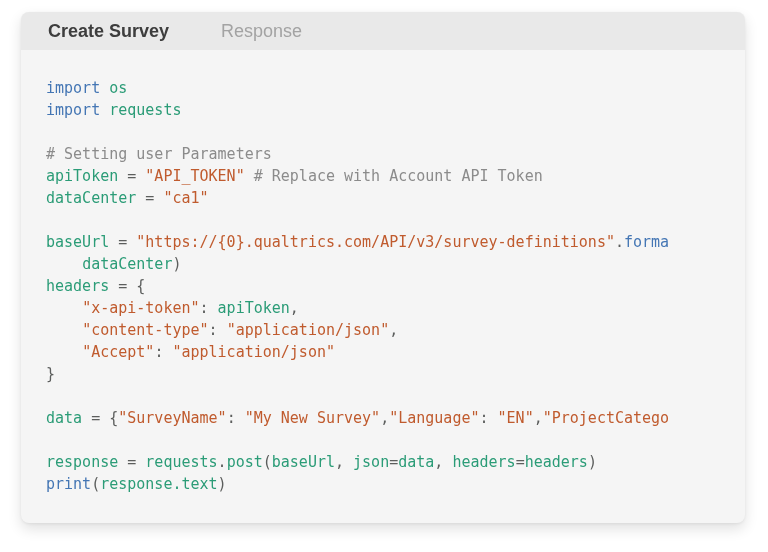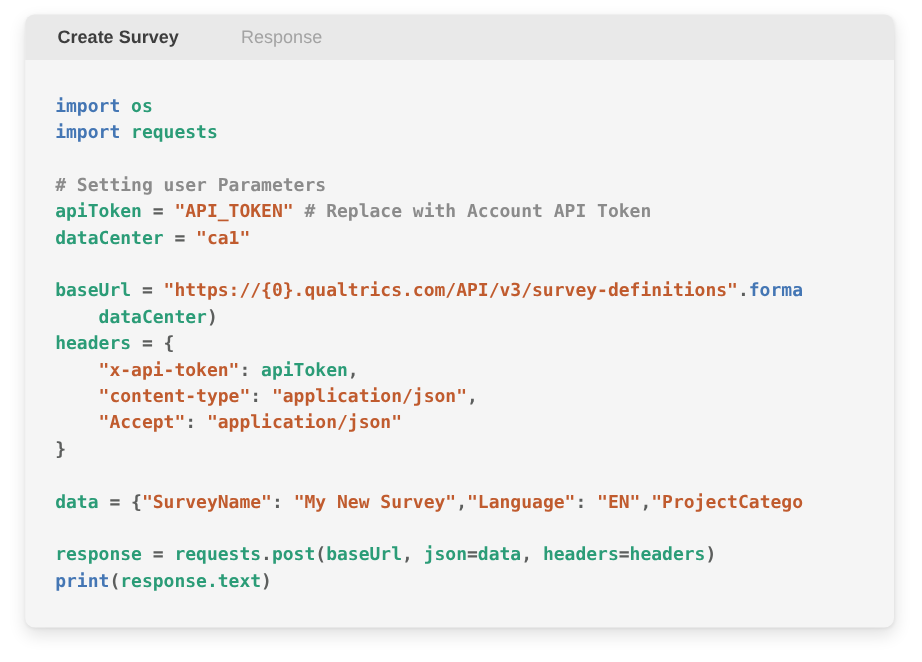--- a/index.html
+++ b/index.html
@@ -23,21 +23,21 @@
   }
   .tabbar {
     height: 38px;
     background: var(--tabbar-bg, #e9e9e9);
     border-radius: 8px 8px 0 0;
     display: flex;
     align-items: center;
     padding: 0 27px;
   }
   .tab {
-    font-size: 15px;
+    font-size: 18px;
     color: var(--tab-inactive, #a3a3a3);
     cursor: pointer;
     margin-right: 52px;
     white-space: nowrap;
   }
   .tab.active {
     font-weight: bold;
     color: var(--tab-active, #3d3d3d);
   }
   .code {
@@ -45,21 +45,20 @@
     padding: 27px 20px 0 25px;
     font-family: "DejaVu Sans Mono", "Liberation Mono", monospace;
     font-size: 15px;
     line-height: 22px;
     overflow: hidden;
     height: 446px;
   }
   .code-line {
     white-space: pre;
     overflow: hidden;
-    font-weight: bold;
   }
 </style>
 </head>
 <body>
 
 <div class="card">
   <div class="tabbar">
     <span class="tab active">Create Survey</span>
     <span class="tab">Response</span>
   </div>

